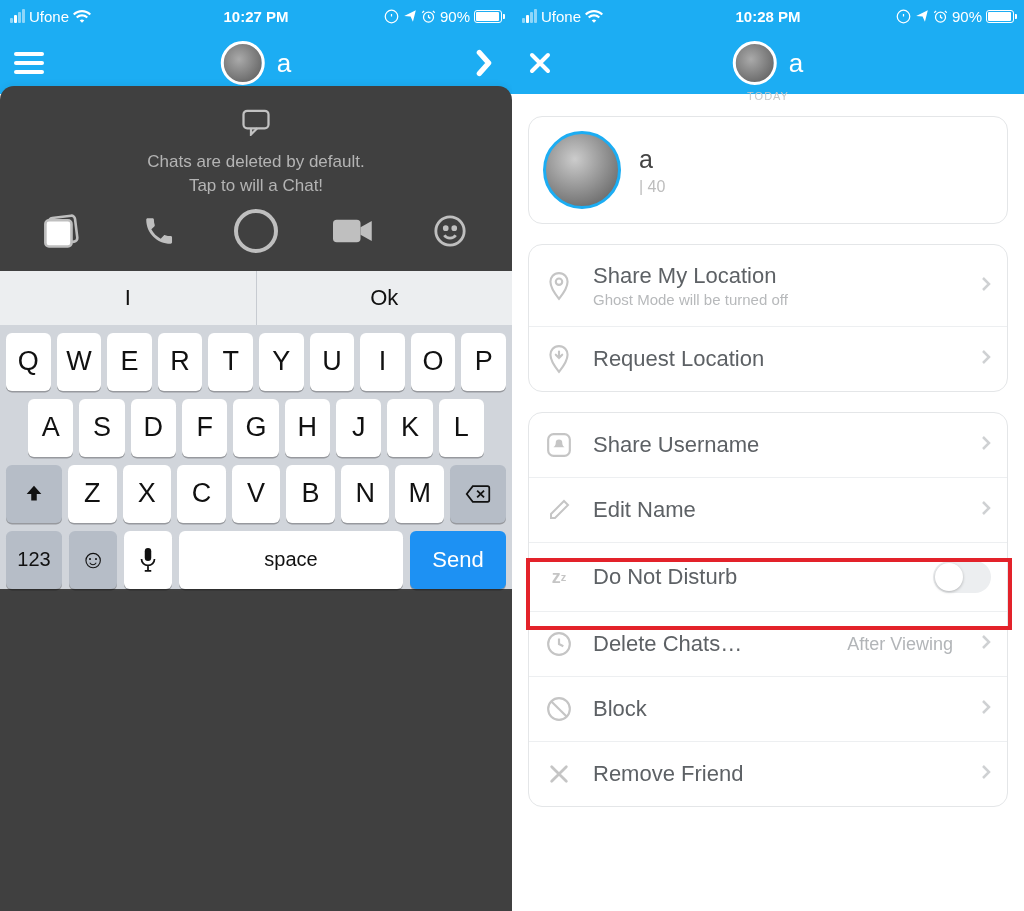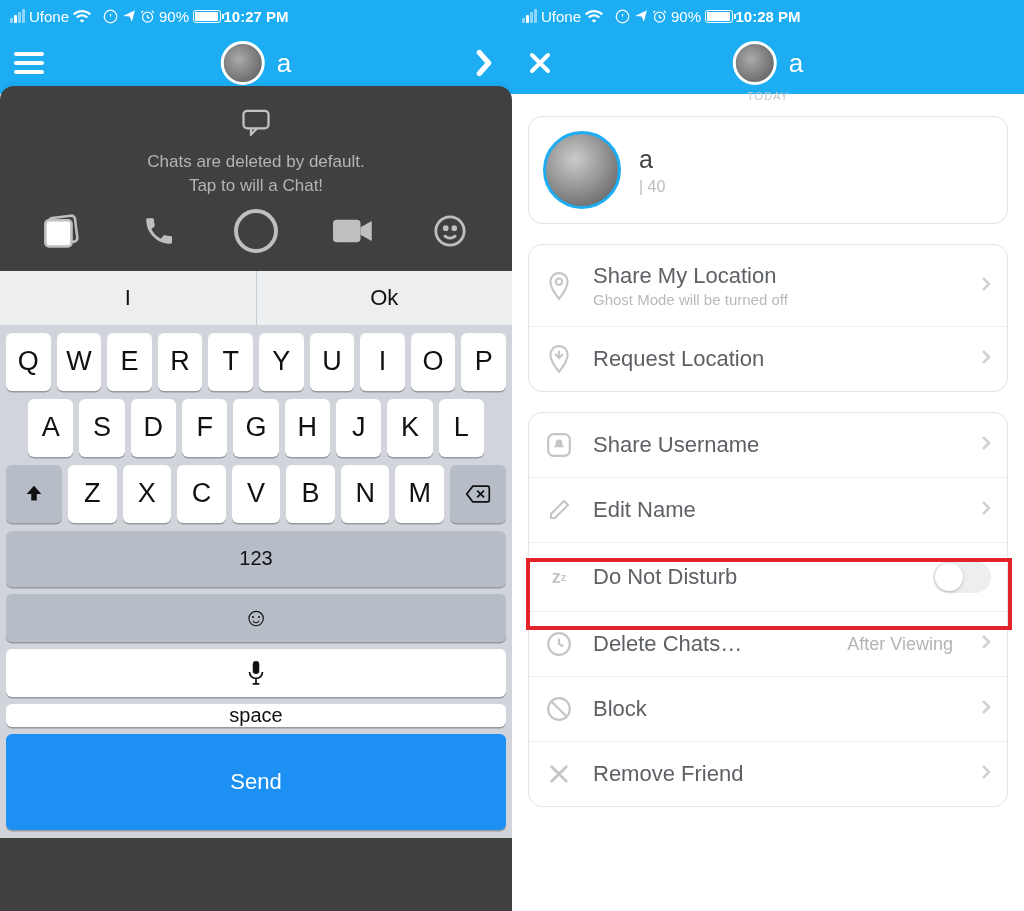--- a/index.html
+++ b/index.html
@@ -1,21 +1,21 @@
 <!DOCTYPE html>
 <html><head>
 <meta charset="utf-8">
 <style>
   * { box-sizing: border-box; margin: 0; padding: 0; font-family: -apple-system, BlinkMacSystemFont, "Helvetica Neue", Arial, sans-serif; }
   body { width: 1024px; height: 911px; background: #fff; overflow: hidden; }
   .screens { display: flex; width: 1024px; height: 911px; }
   .screen { width: 512px; height: 911px; position: relative; background: #fff; overflow: hidden; }
 
   
-  .status-bar { height: 32px; background: #1cadf3; color: #fff; display: flex; align-items: center; padding: 0 10px; font-size: 15px; font-weight: 500; gap: 12px; }
+  .status-bar { height: 32px; background: #1cadf3; color: #fff; display: flex; align-items: center; justify-content: space-between; padding: 0 10px; font-size: 15px; font-weight: 500; }
   .status-left { display: flex; align-items: center; gap: 4px; }
   .status-right { display: flex; align-items: center; gap: 4px; }
   .status-center { position: absolute; left: 50%; transform: translateX(-50%); font-weight: 600; }
   .signal-bars { display: inline-flex; align-items: flex-end; gap: 1px; }
   .signal-bars span { width: 3px; background: rgba(255,255,255,0.5); border-radius: 1px; }
   .signal-bars span:nth-child(1){height:5px;} .signal-bars span:nth-child(2){height:8px;background:#fff;} .signal-bars span:nth-child(3){height:11px;background:rgba(255,255,255,0.5);} .signal-bars span:nth-child(4){height:14px;background:rgba(255,255,255,0.5);}
   .battery { width: 28px; height: 13px; border: 1.5px solid #fff; border-radius: 3px; position: relative; display:inline-block;}
   .battery::after{content:"";position:absolute;right:-4px;top:3px;width:2px;height:5px;background:#fff;border-radius:0 1px 1px 0;}
   .battery .fill{position:absolute;left:1px;top:1px;bottom:1px;width:88%;background:#fff;border-radius:1px;}
 
@@ -41,21 +41,21 @@
   
   .keyboard { background:#d1d5db; padding-top:0; }
   .sugg-row{display:flex;background:#eceef0;}
   .sugg{flex:1;text-align:center;padding:14px 0;font-size:22px;color:#111;border-right:1px solid #c7cbd1;}
   .sugg:last-child{border-right:none;}
   .krow{display:flex;justify-content:center;gap:6px;padding:8px 6px 0;}
   .key{background:#fff;border-radius:6px;box-shadow:0 1.5px 0 rgba(0,0,0,0.28);height:58px;min-width:42px;flex:1;display:flex;align-items:center;justify-content:center;font-size:27px;color:#111;}
   .key.func{background:#b6bdc7;}
   .key.shift,.key.bksp{flex:0 0 56px;}
   .krow.r2{padding-left:28px;padding-right:28px;}
-  .krow.r4{gap:7px;padding-bottom:8px;flex-direction:column;}
+  .krow.r4{gap:7px;}
   .krow.r4 .key{height:58px;}
   .key.space{flex:3.7;font-size:20px;}
   .key.send{background:#1d91f3;color:#fff;font-size:22px;flex:0 0 96px;}
   .key.num{flex:0 0 56px;font-size:20px;}
   .key.emoji,.key.mic{flex:0 0 48px;font-size:26px;}
 
   
   .sheet{position:absolute;top:86px;left:0;right:0;bottom:0;background:#fff;border-top-left-radius:14px;border-top-right-radius:14px;padding:10px 16px;}
   .faint-today{position:absolute;top:90px;left:50%;transform:translateX(-50%);font-size:11px;color:#c7c7c7;letter-spacing:1px;}
   .profile-card{border:1px solid #e4e6e8;border-radius:14px;padding:14px;display:flex;align-items:center;gap:18px;margin-bottom:20px;margin-top:6px;}

